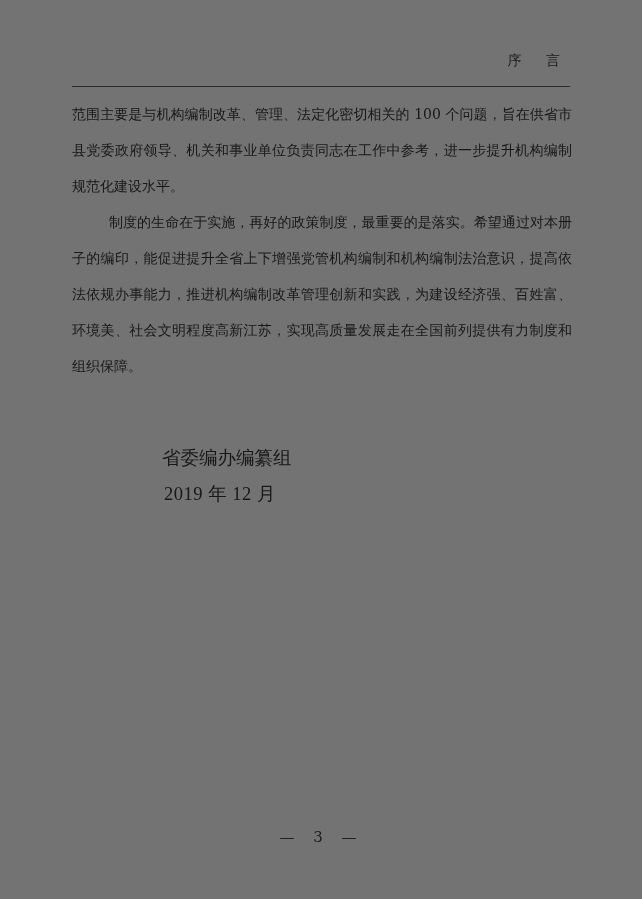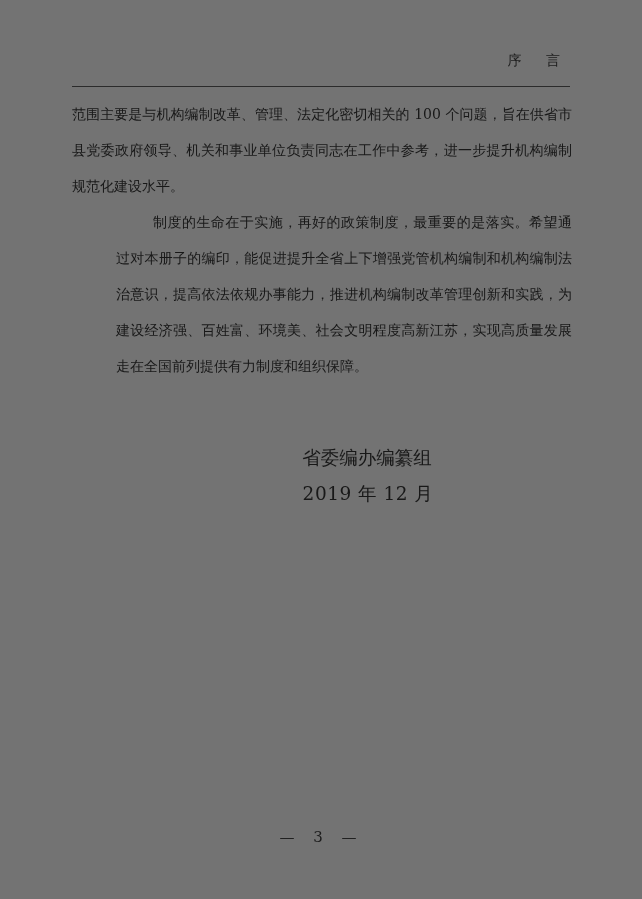--- a/index.html
+++ b/index.html
@@ -53,38 +53,37 @@
     color: #181818;
     text-align: justify;
     text-justify: inter-character;
   }
   .para {
     margin: 0;
     text-indent: 0;
   }
   .para.indent {
     text-indent: 37px;
-    margin-left: 44px;
   }
   .signature {
     position: absolute;
     left: 72px;
     top: 440px;
     width: 500px;
     font-size: 18.5px;
     line-height: 36px;
     color: #181818;
   }
   .sig-line {
-    text-align: center;
     padding-left: 90px;
   }
   .sig-line.date {
     padding-left: 92px;
     letter-spacing: 0.5px;
+    font-family: Liberation Serif, serif;
   }
   .footer {
     position: absolute;
     left: 72px;
     top: 828px;
     width: 498px;
     text-align: center;
     font-size: 15px;
     color: #1d1d1d;
     letter-spacing: 6px;

